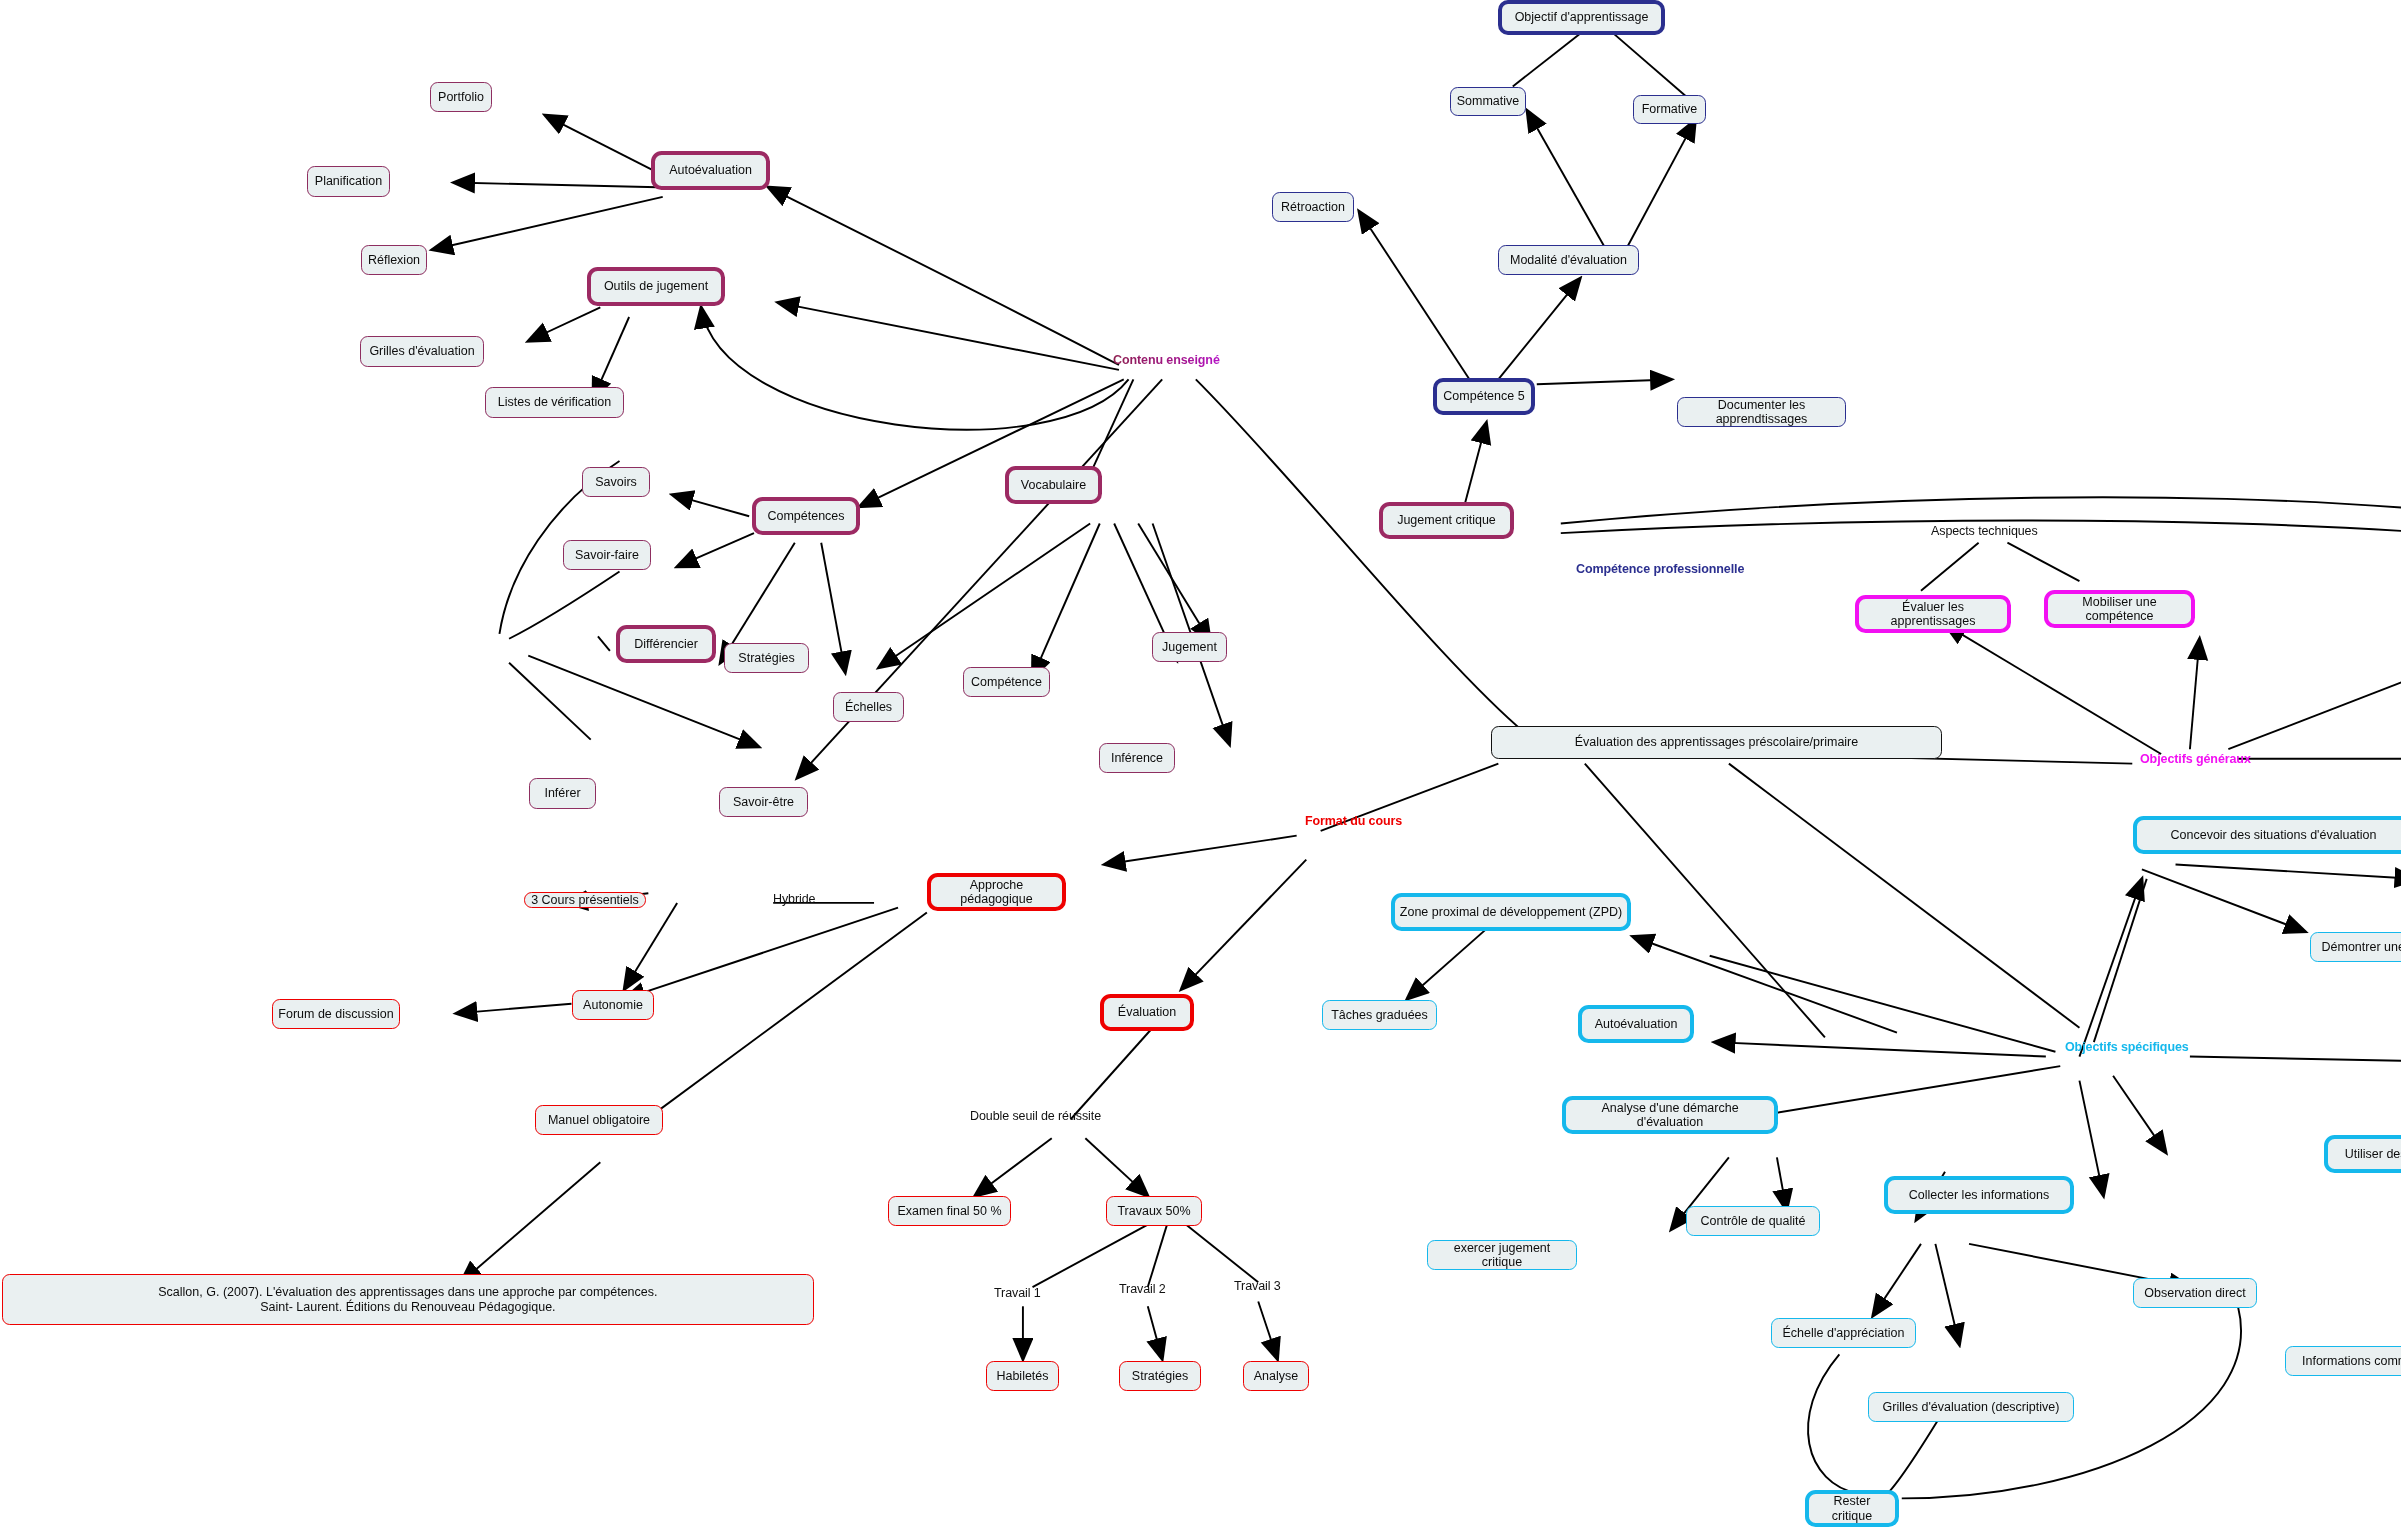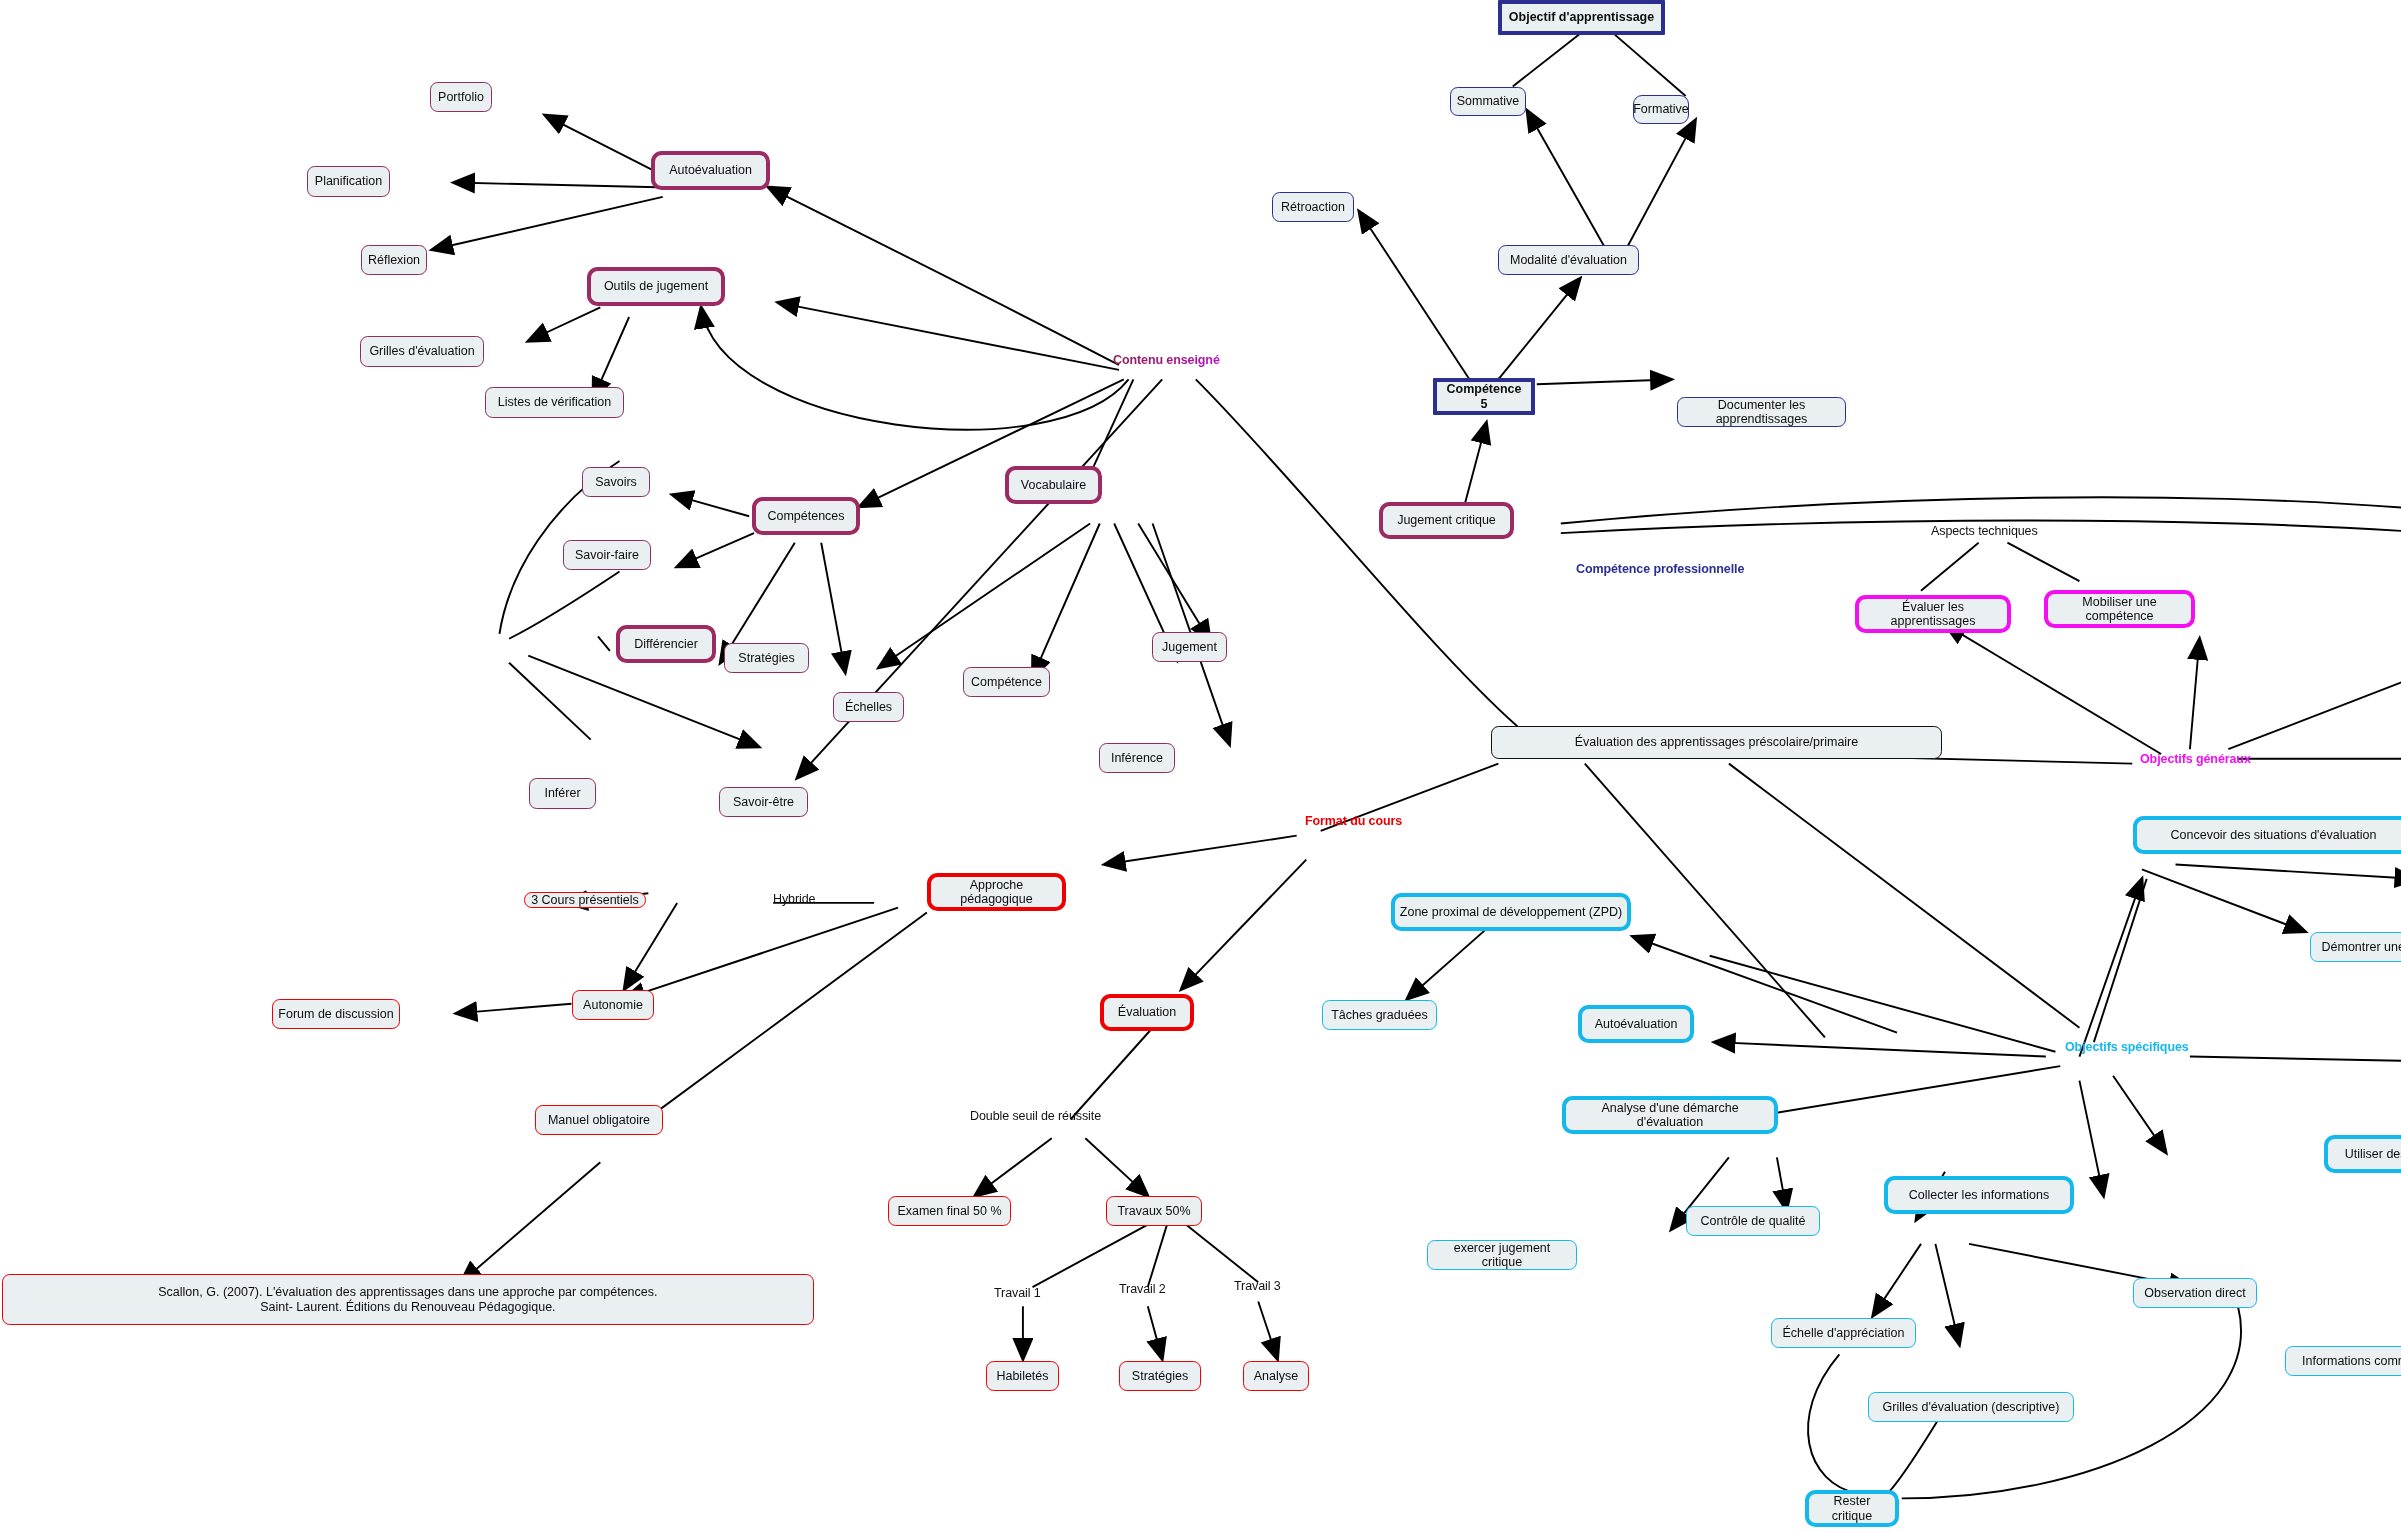--- a/index.html
+++ b/index.html
@@ -18,21 +18,21 @@
     padding:1.9px 4.8px;
     font-size:12.5px;
   }
   
   .t-purple{border:1.4px solid #8e2e60;border-radius:7.7px;}
   .t-navy  {border:1.4px solid #2b2f8f;border-radius:7.7px;}
   .t-red   {border:1.4px solid #ee0000;border-radius:7.7px;}
   .t-cyan  {border:1.4px solid #15b8ec;border-radius:7.7px;}
   
   .b-purple{border:4.8px solid #9c2a63;border-radius:10.6px;}
-  .b-navy  {border:4.8px solid #2b2f8f;border-radius:1px;font-weight:bold;}
+  .b-navy  {border:4.8px solid #2b2f8f;border-radius:10px;}
   .b-red   {border:4.8px solid #ee0000;border-radius:10.6px;}
   .b-cyan  {border:4.8px solid #15b8ec;border-radius:10.6px;}
   .b-mag   {border:4.8px solid #f210f2;border-radius:10.6px;}
   
   .label{
     position:absolute;
     font-weight:bold;
     font-size:12.5px;
     white-space:nowrap;
     letter-spacing:-0.1px;
@@ -218,21 +218,21 @@
   <div class="node b-purple" style="left:1005px;top:466px;width:97px;height:38px;">Vocabulaire</div>
   <div class="node t-purple" style="left:833px;top:692px;width:71px;height:30px;">Échelles</div>
   <div class="node t-purple" style="left:963px;top:667px;width:87px;height:30px;">Compétence</div>
   <div class="node t-purple" style="left:1152px;top:632px;width:75px;height:30px;">Jugement</div>
   <div class="node t-purple" style="left:1099px;top:743px;width:76px;height:30px;">Inférence</div>
 
   <div class="label lbl-purple" style="left:1113px;top:353px;">Contenu enseigné</div>
 
   <div class="node b-navy" style="left:1498px;top:0px;width:167px;height:35px;">Objectif d'apprentissage</div>
   <div class="node t-navy" style="left:1450px;top:87px;width:76px;height:29px;text-align:right;">Sommative</div>
-  <div class="node t-navy" style="left:1633px;top:95px;width:56px;height:29px;border-radius:9px;">Formative</div>
+  <div class="node t-navy" style="left:1633px;top:95px;width:73px;height:29px;">Formative</div>
   <div class="node t-navy" style="left:1272px;top:192px;width:82px;height:30px;">Rétroaction</div>
   <div class="node t-navy" style="left:1498px;top:245px;width:141px;height:30px;">Modalité d'évaluation</div>
   <div class="node b-navy" style="left:1433px;top:378px;width:102px;height:37px;">Compétence 5</div>
   <div class="node t-navy" style="left:1677px;top:361px;width:169px;height:30px;margin-top:36px;">Documenter les apprendtissages</div>
   <div class="node b-purple" style="left:1379px;top:502px;width:135px;height:37px;">Jugement critique</div>
 
   <div class="label lbl-navy" style="left:1576px;top:562px;">Compétence professionnelle</div>
 
   <div class="label lbl-plain" style="left:1931px;top:524px;">Aspects techniques</div>
   <div class="node b-mag" style="left:1855px;top:595px;width:156px;height:38px;">Évaluer les apprentissages</div>

